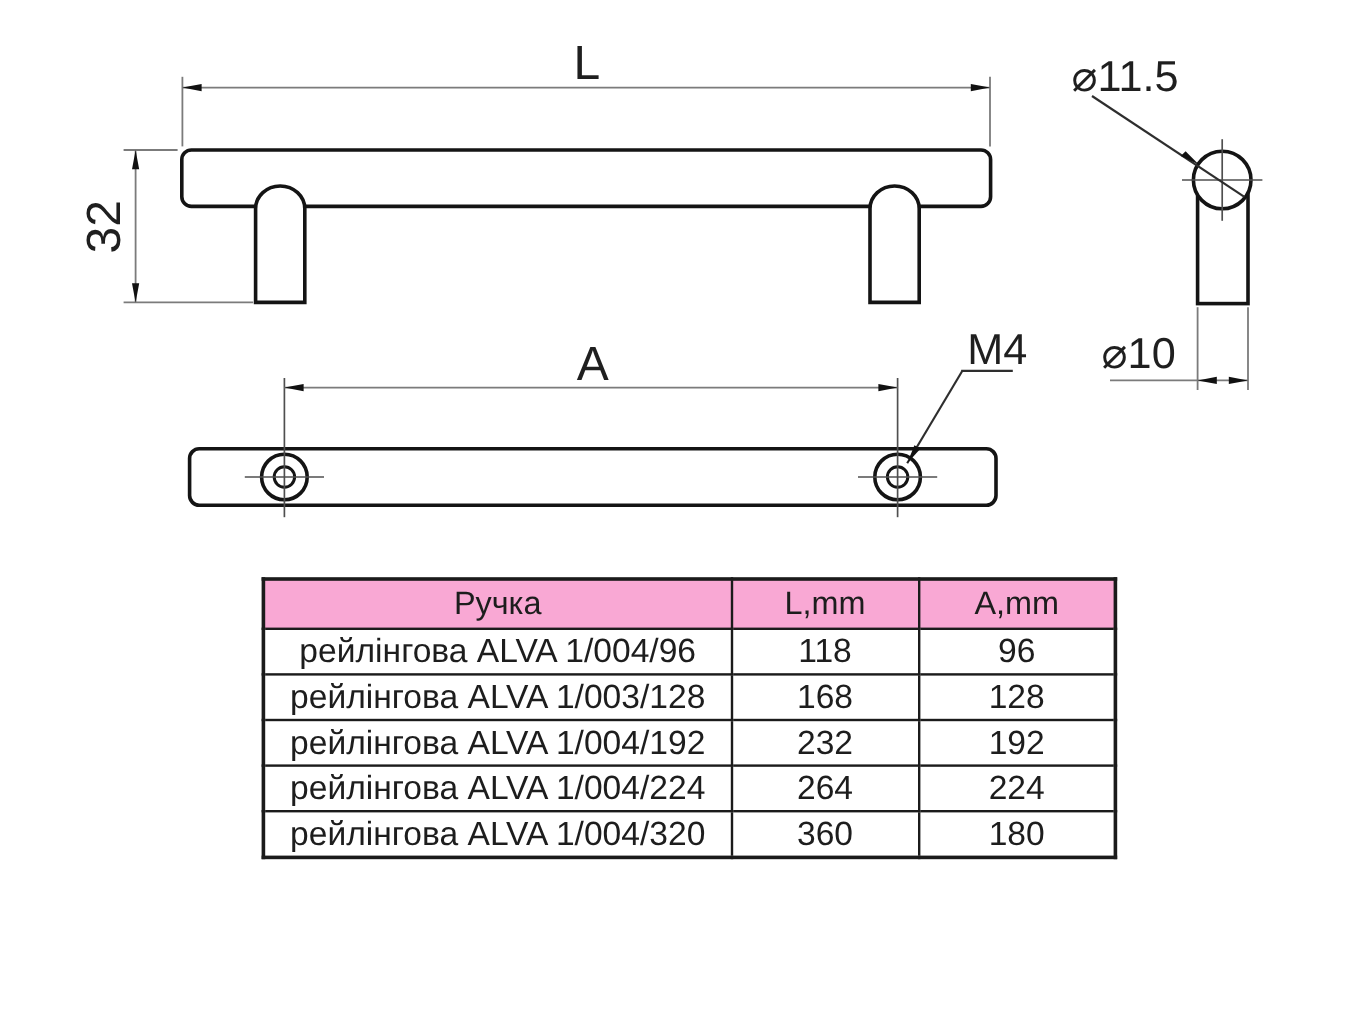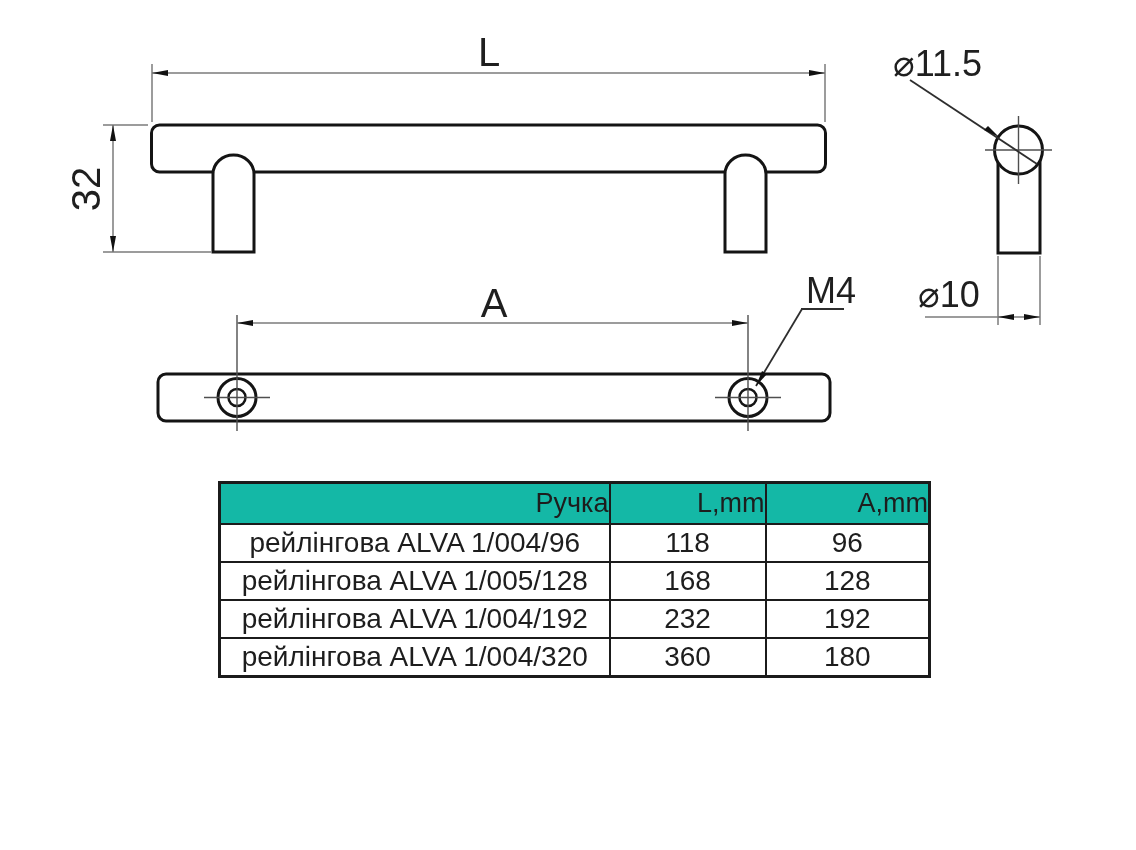--- a/index.html
+++ b/index.html
@@ -30,25 +30,24 @@
     border: 3px solid #1b1b1b;
   }
   .spec-table th, .spec-table td {
     border: 2px solid #1b1b1b;
     text-align: center;
     vertical-align: middle;
     color: #1d1d1d;
     padding: 0;
   }
   .spec-table th {
-    background: #14b8a6;
+    background: #f9a8d4;
     font-weight: 400;
     font-size: 27px;
     height: 39px;
-    text-align: right;
   }
   .spec-table td { height: 36px; background: #ffffff; }
   .spec-table td.name-cell { font-size: 28px; }
   .spec-table td.num-cell  { font-size: 28px; }
   .spec-table col.col-name { width: 390px; }
   .spec-table col.col-l    { width: 156px; }
   .spec-table col.col-a    { width: 164px; }
 </style>
 </head>
 <body>
@@ -145,28 +144,33 @@
         <th>A,mm</th>
       </tr>
     </thead>
     <tbody>
       <tr>
         <td class="name-cell">рейлінгова ALVA 1/004/96</td>
         <td class="num-cell">118</td>
         <td class="num-cell">96</td>
       </tr>
       <tr>
-        <td class="name-cell">рейлінгова ALVA 1/005/128</td>
+        <td class="name-cell">рейлінгова ALVA 1/003/128</td>
         <td class="num-cell">168</td>
         <td class="num-cell">128</td>
       </tr>
       <tr>
         <td class="name-cell">рейлінгова ALVA 1/004/192</td>
         <td class="num-cell">232</td>
         <td class="num-cell">192</td>
+      </tr>
+      <tr>
+        <td class="name-cell">рейлінгова ALVA 1/004/224</td>
+        <td class="num-cell">264</td>
+        <td class="num-cell">224</td>
       </tr>
       <tr>
         <td class="name-cell">рейлінгова ALVA 1/004/320</td>
         <td class="num-cell">360</td>
         <td class="num-cell">180</td>
       </tr>
     </tbody>
   </table>
 
 </div>

